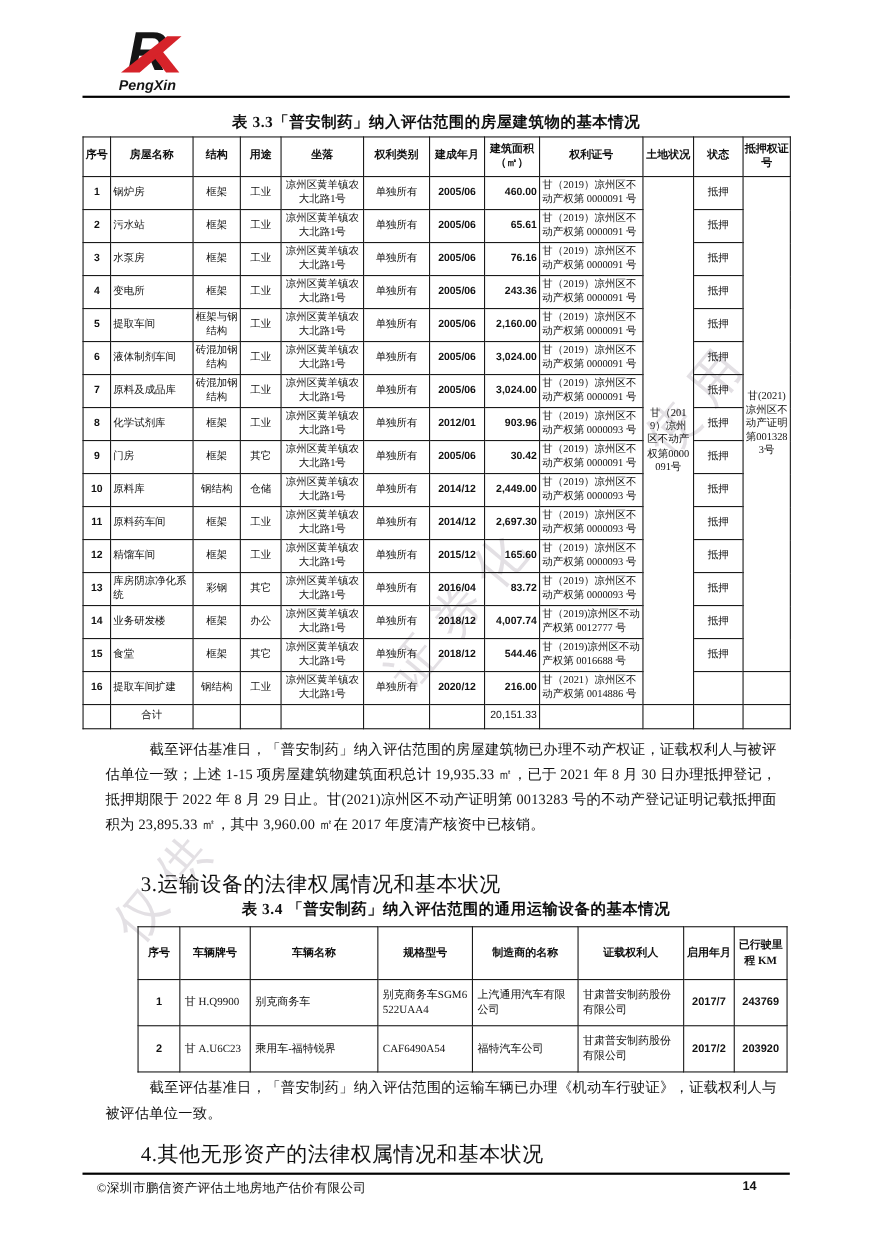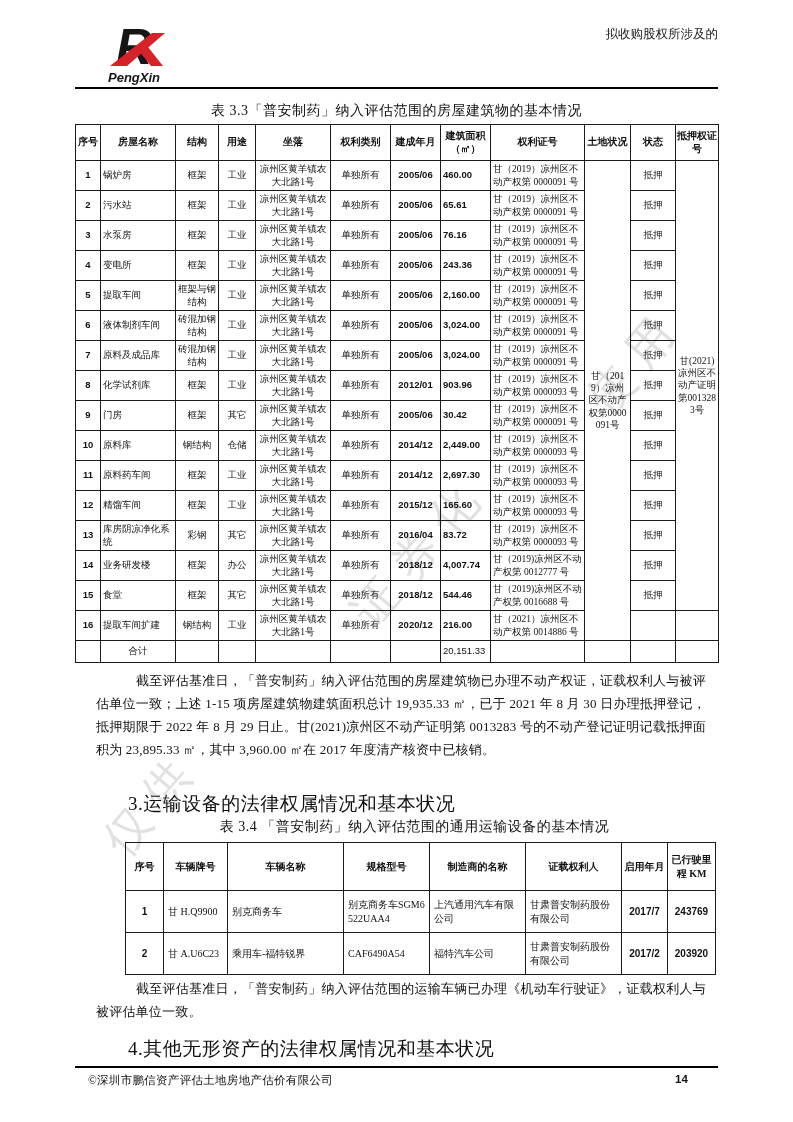--- a/index.html
+++ b/index.html
@@ -17,21 +17,21 @@
   #wm3{left:575px;top:330px}
 
   .z{position:absolute;z-index:1}
 
   
   #logo{left:106px;top:20px}
   #company{right:75px;top:24px;text-align:right;font-size:12.5px;line-height:1.6;color:#222}
   #rule-top{left:75px;width:643px;top:87px;height:2px;background:#000}
 
   
-  .tbl-title{left:0;width:793px;text-align:center;font-size:14px;font-weight:400;letter-spacing:0.5px}
+  .tbl-title{left:0;width:793px;text-align:center;font-size:14px;font-weight:700;letter-spacing:0.5px}
   #t1-title{top:102px}
   #t2-title{top:818px;padding-left:36px}
   .heading{font-size:19px;letter-spacing:0.5px}
   #h3{left:128px;top:791px}
   #h4{left:128px;top:1036px}
 
   
   .para{left:96px;width:610px;font-size:13px;line-height:1.78;
         text-align:justify;text-indent:40px;letter-spacing:0.2px}
   #para1{top:669px}
@@ -45,21 +45,21 @@
   #t1 td{border:1px solid #1a1a1a;height:30px;padding:1px 2px;line-height:1.3;
          vertical-align:middle;word-break:break-all}
   #t1 tr.total td{height:22px}
 
   
   #t2{left:125px;top:842px;width:590px;border-collapse:collapse;table-layout:fixed;
       font-size:10px;background:transparent}
   #t2 th{border:1px solid #1a1a1a;font-weight:700;height:48px;padding:2px;line-height:1.4;vertical-align:middle}
   #t2 td{border:1px solid #1a1a1a;height:42px;padding:2px 4px;line-height:1.4;vertical-align:middle;word-break:break-all}
 
-  .c{text-align:center}.l{text-align:left}.r{}
+  .c{text-align:center}.l{text-align:left}.r{text-align:right}
   .num{font-family:"Liberation Sans","DejaVu Sans",sans-serif;font-weight:600}
   .b{font-weight:400}
 
   
   #rule-bottom{left:75px;width:643px;top:1066px;height:2px;background:#000}
   #footer-copy{left:88px;top:1073px;font-size:11.5px;letter-spacing:0.3px}
   #footer-page{left:675px;top:1073px;font-size:11.5px;font-family:"Liberation Sans",sans-serif;font-weight:600}
 </style>
 </head>
 <body>
@@ -70,21 +70,20 @@
 
 <div class="z" id="logo">
   <svg width="80" height="66" viewBox="0 0 80 66">
     <text x="10" y="44" font-size="50" font-weight="900" font-style="italic" font-family="Liberation Sans, DejaVu Sans, sans-serif" fill="#151515">R</text>
     <polygon points="4,46 46,13 59,13 21,46" fill="#d6232a"></polygon>
     <polygon points="33,31 45,46 57,46 42,27" fill="#d6232a"></polygon>
     <text x="2" y="62" font-size="13" font-weight="800" font-style="italic" font-family="Liberation Sans, DejaVu Sans, sans-serif" fill="#151515">PengXin</text>
   </svg>
 </div>
 <div class="z" id="company">
-  <div>拟收购股权所涉及的</div>
 </div>
 <div class="z" id="rule-top"></div>
 
 <div class="z tbl-title" id="t1-title">表 3.3「普安制药」纳入评估范围的房屋建筑物的基本情况</div>
 <table class="z" id="t1">
   <colgroup>
     <col style="width:25px">
       <col style="width:75px">
       <col style="width:43px">
       <col style="width:37px">

